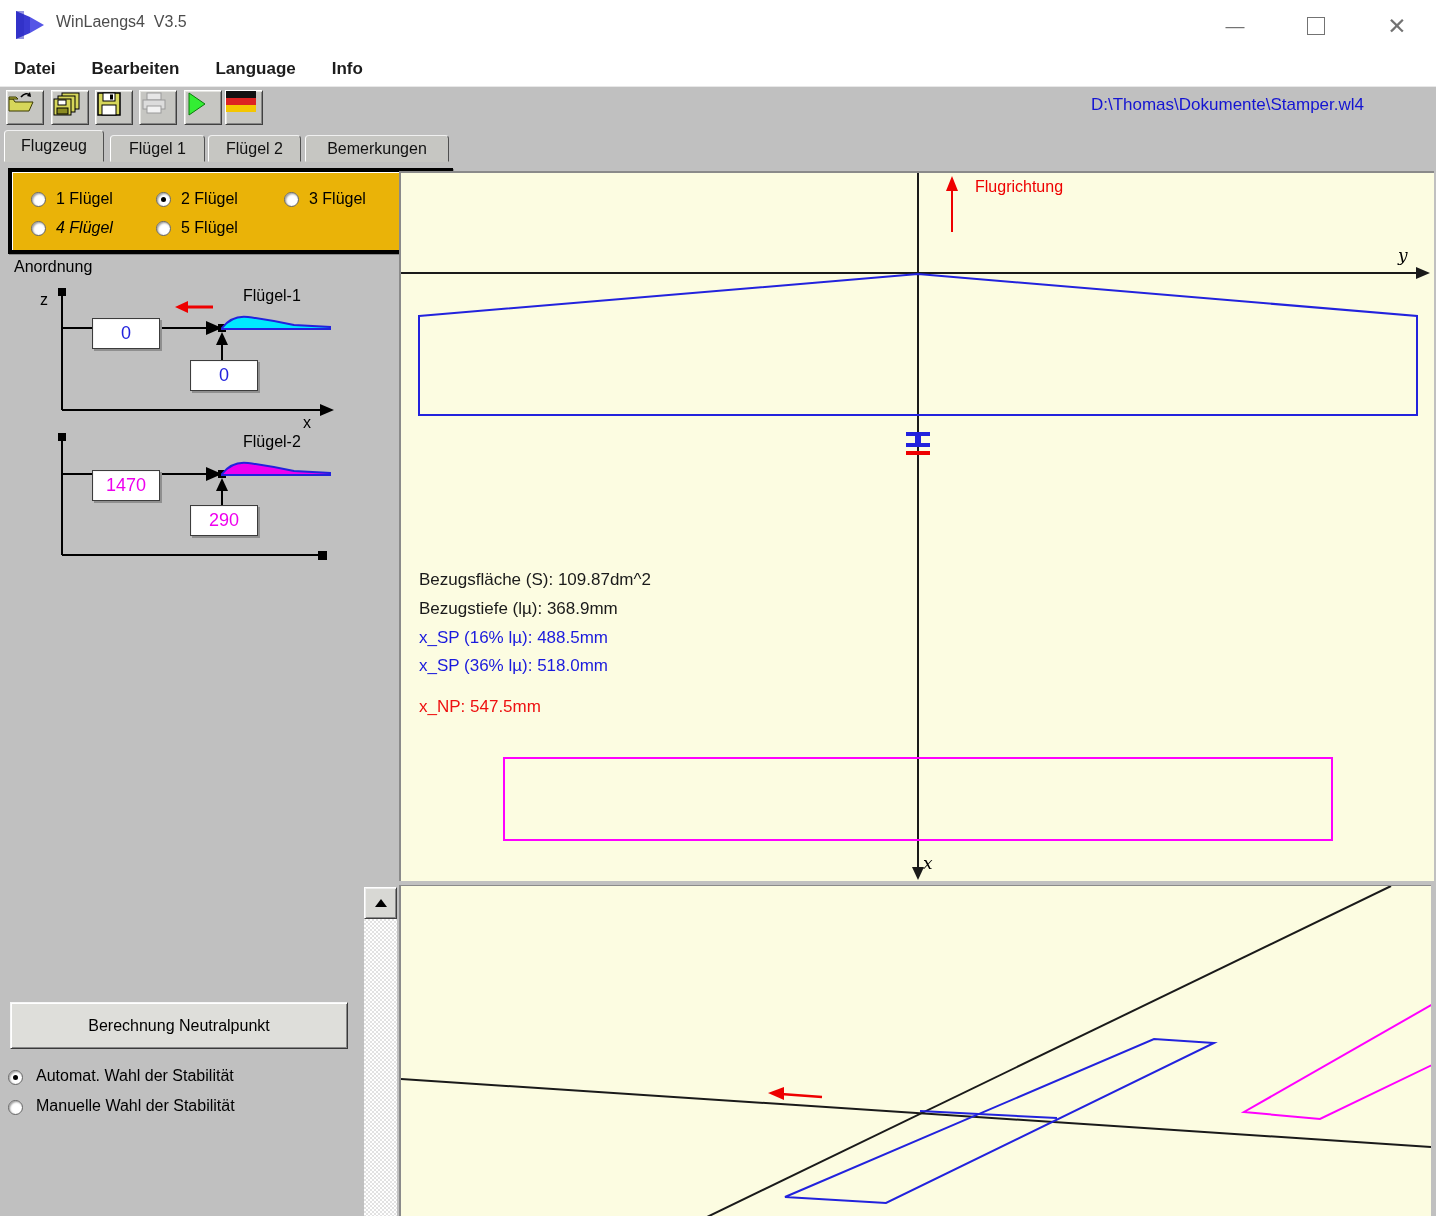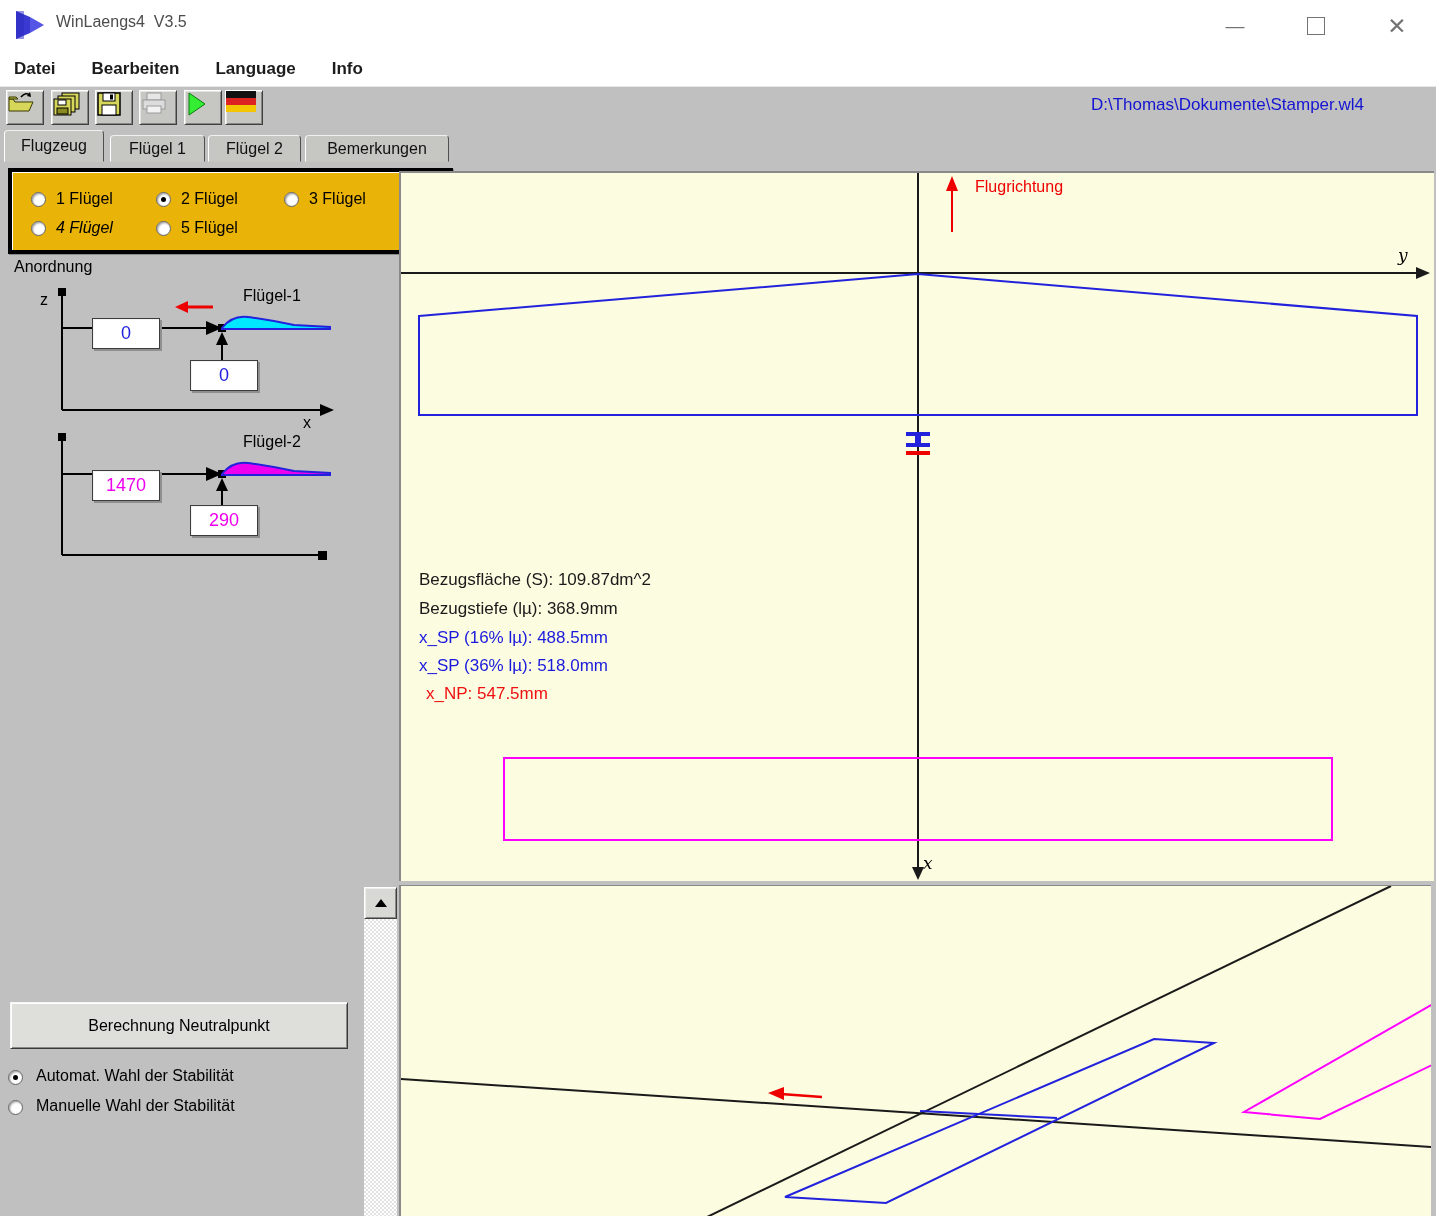--- a/index.html
+++ b/index.html
@@ -277,21 +277,21 @@
 
     <rect x="103" y="585" width="828" height="82" fill="none" stroke="#ff00ff" stroke-width="2"></rect>
   </svg>
   <span id="flight-label" class="abs">Flugrichtung</span>
   <span class="axis-label" style="left:997px; top:72px;">y</span>
   <span class="axis-label" style="left:522px; top:680px;">x</span>
   <span class="info-line info-black" style="top:397px;">Bezugsfläche (S): 109.87dm^2</span>
   <span class="info-line info-black" style="top:426px;">Bezugstiefe (lµ): 368.9mm</span>
   <span class="info-line info-blue" style="top:455px;">x_SP (16% lµ): 488.5mm</span>
   <span class="info-line info-blue" style="top:483px;">x_SP (36% lµ): 518.0mm</span>
-  <span class="info-line info-red" style="top:511px;margin-left:7px;">x_NP: 547.5mm</span>
+  <span class="info-line info-red" style="top:524px;">x_NP: 547.5mm</span>
 </div>
 
 <div id="separator" class="abs"></div>
 
 <div id="bottomview" class="abs">
   <svg width="1030" height="330" viewBox="0 0 1030 330">
     <line x1="0" y1="193" x2="1030" y2="261" stroke="#1a1a1a" stroke-width="2"></line>
     <line x1="306" y1="331" x2="990" y2="0" stroke="#1a1a1a" stroke-width="2"></line>
     <polygon points="384,311 485,317 813,157 753,153" fill="none" stroke="#2222dd" stroke-width="2"></polygon>
     <line x1="519" y1="225" x2="656" y2="232" stroke="#2222dd" stroke-width="2"></line>

